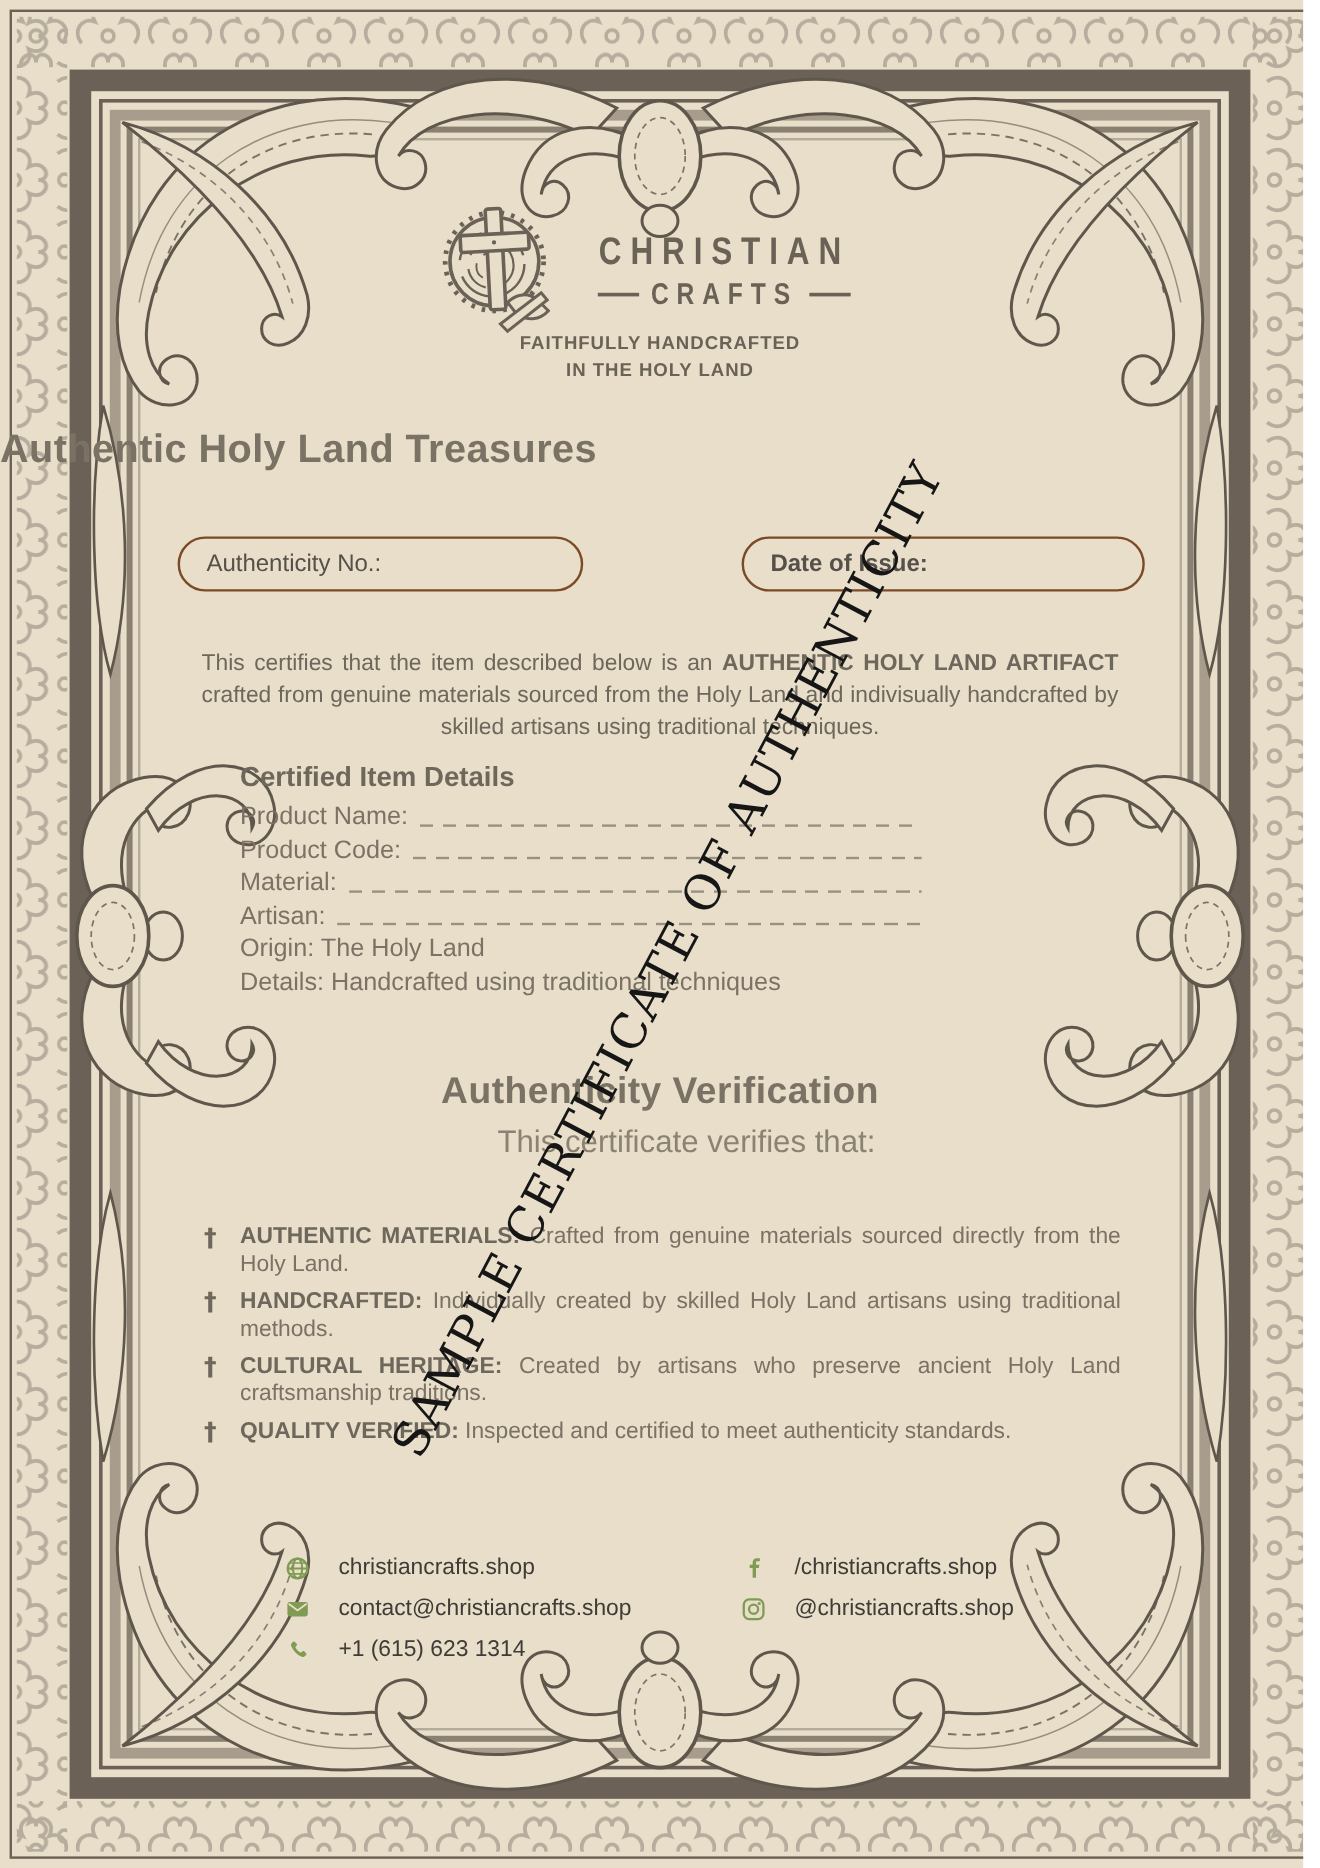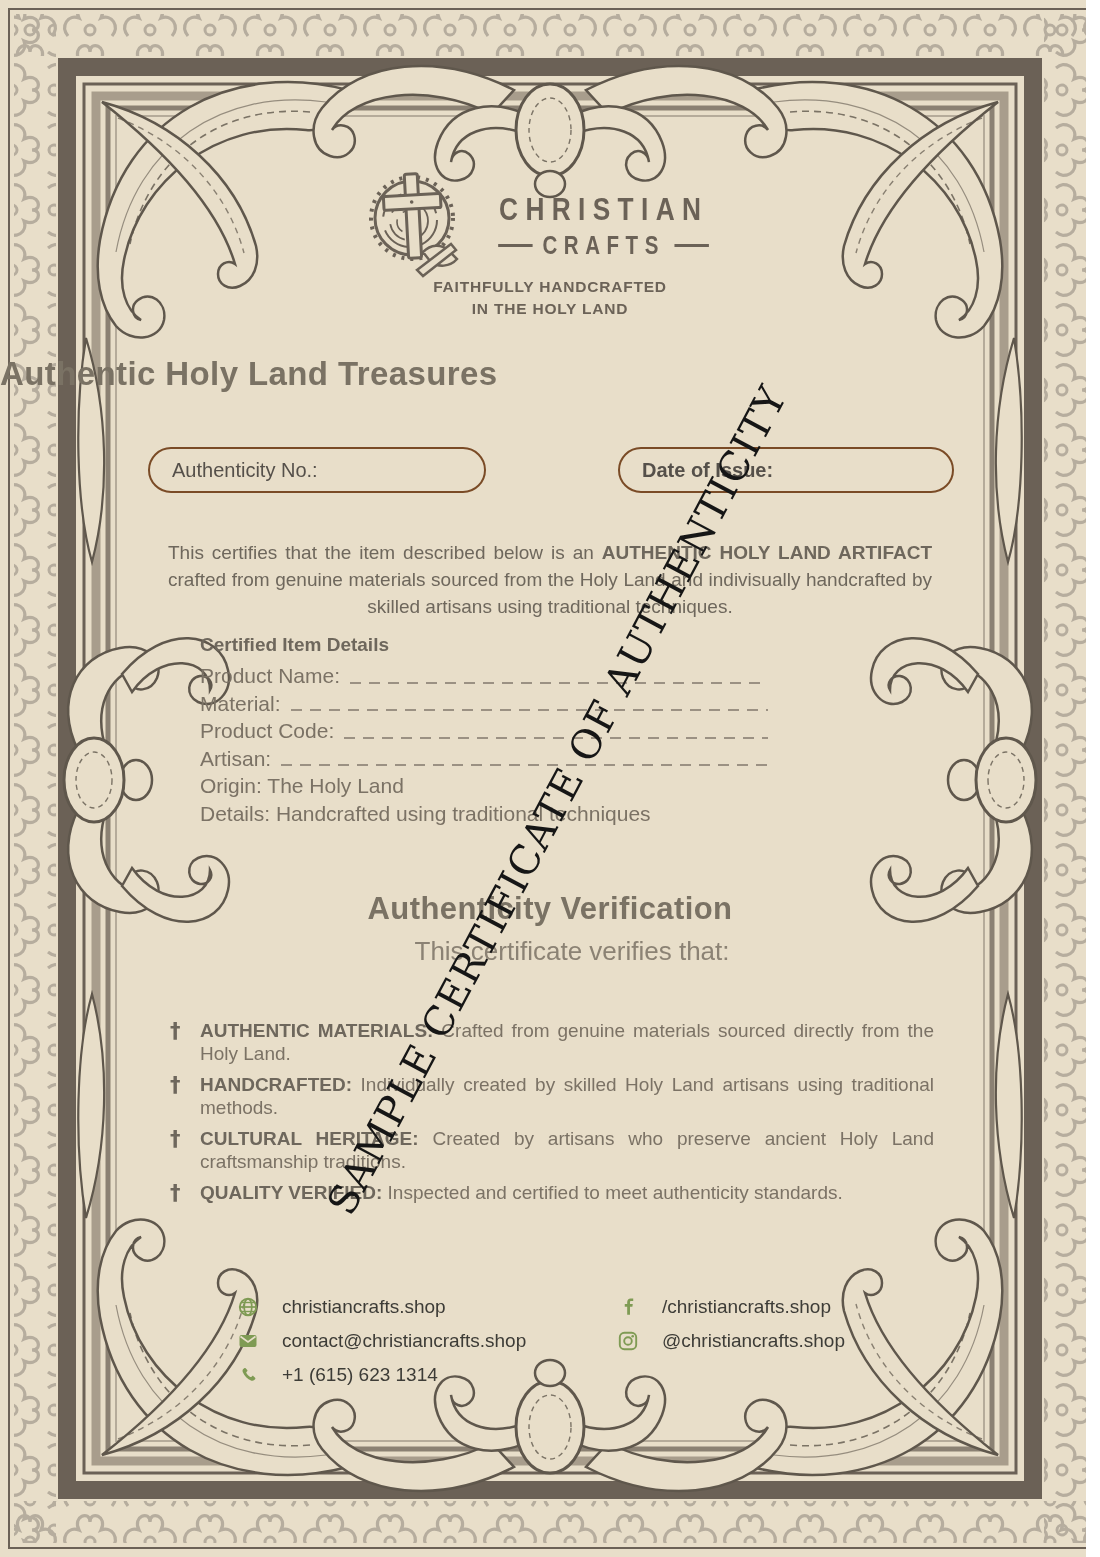--- a/index.html
+++ b/index.html
@@ -19,21 +19,21 @@
   .title{position:absolute;top:355px;left:0;right:0;text-align:left;color:#7a7264;font-size:33px;font-weight:bold;letter-spacing:.4px;}
 
   .field-box{position:absolute;top:447px;height:42px;border:2px solid #7a4b26;border-radius:23px;display:flex;align-items:center;padding-left:22px;color:#55504a;font-size:20px;background:transparent;}
   .box-cert{left:148px;width:312px;}
   .box-date{left:618px;width:310px;font-weight:bold;}
 
   .certify-p{position:absolute;top:520px;left:168px;width:764px;color:#6e675c;font-size:19px;line-height:27px;text-align:justify;text-align-last:center;}
   .certify-p b{font-weight:bold;}
 
   .details{position:absolute;top:634px;left:200px;width:568px;color:#7b7265;font-size:21px;}
-  .details-heading{font-size:19px;font-weight:bold;color:#6e675c;margin-bottom:6px;}
+  .details-heading{font-size:23px;font-weight:bold;color:#6e675c;margin-bottom:6px;}
   .detail-row{display:flex;align-items:baseline;line-height:27.5px;}
   .dash-fill{flex:1;height:2px;margin-left:10px;align-self:flex-end;margin-bottom:6px;background:repeating-linear-gradient(90deg,#9b9183 0 11px,transparent 11px 19px);}
   .detail-static{line-height:27.5px;}
 
   .verif-h{position:absolute;top:891px;left:0;right:0;text-align:center;color:#7a7264;font-size:31px;font-weight:bold;letter-spacing:.4px;}
   .verif-sub{position:absolute;top:936px;left:0;right:0;text-align:center;color:#8b8274;font-size:26px;padding-left:44px;}
 
   .bullets{position:absolute;top:1020px;left:170px;width:764px;}
   .bullet{display:grid;grid-template-columns:30px 1fr;margin-bottom:9px;font-size:19px;line-height:22.5px;color:#7b7265;text-align:justify;}
   .dagger{font-family:"DejaVu Sans",sans-serif;font-size:21px;font-weight:bold;color:#6e675c;}
@@ -163,25 +163,25 @@
 
     <p class="certify-p"><span>This certifies that the item described below is an </span><b>AUTHENTIC HOLY LAND ARTIFACT</b><span> crafted from genuine materials sourced from the Holy Land and indivisually handcrafted by skilled artisans using traditional techniques.</span></p>
 
     <div class="details">
       <div class="details-heading">Certified Item Details</div>
       <div class="detail-row">
         <span>Product Name:</span>
         <span class="dash-fill"></span>
       </div>
       <div class="detail-row">
+        <span>Product Code:</span>
+        <span class="dash-fill"></span>
+      </div>
+      <div class="detail-row">
         <span>Material:</span>
-        <span class="dash-fill"></span>
-      </div>
-      <div class="detail-row">
-        <span>Product Code:</span>
         <span class="dash-fill"></span>
       </div>
       <div class="detail-row">
         <span>Artisan:</span>
         <span class="dash-fill"></span>
       </div>
       <div class="detail-static"><span>Origin:</span> <span>The Holy Land</span></div>
       <div class="detail-static"><span>Details:</span> <span>Handcrafted using traditional techniques</span></div>
     </div>
 

